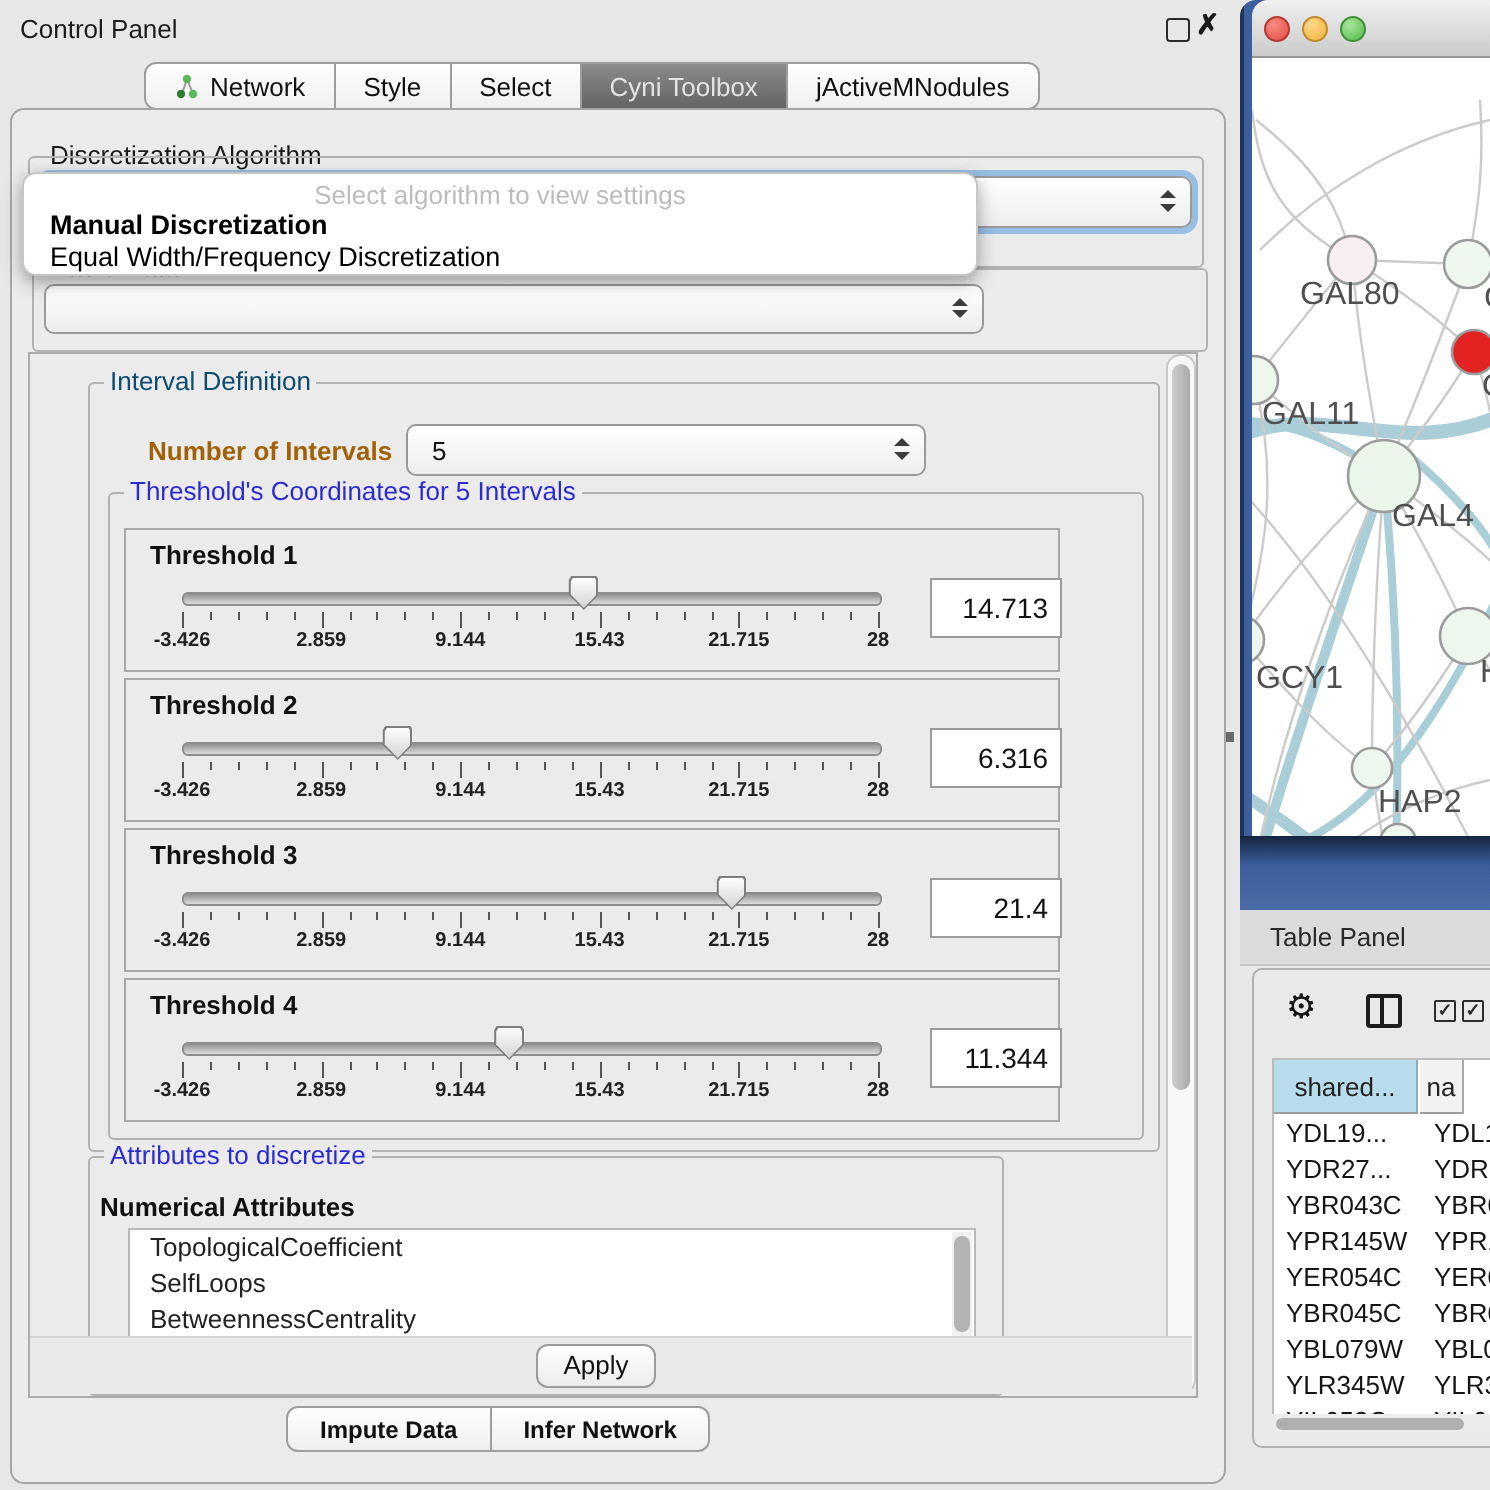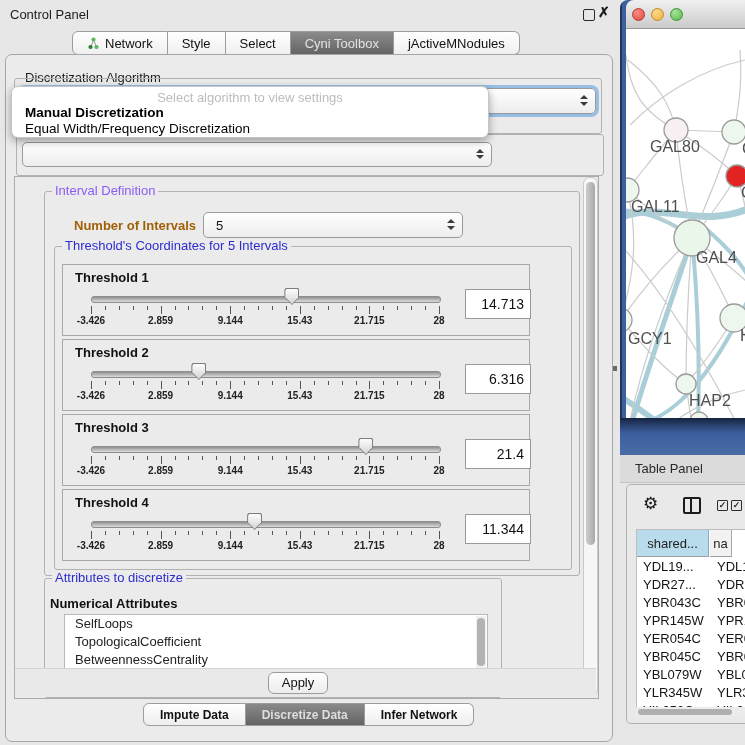--- a/index.html
+++ b/index.html
@@ -13,21 +13,21 @@
   .ttab{display:flex;align-items:center;gap:5px;padding:0 14px;font-size:13px;color:#111;
     background:linear-gradient(#fefefe,#f0f0f0);border:1px solid #9d9d9d;border-left:none;height:22px;}
   .ttab:first-child{border-left:1px solid #9d9d9d;border-radius:6px 0 0 6px;}
   .ttab:last-child{border-radius:0 6px 6px 0;}
   .ttab.sel{background:linear-gradient(#8b8b8b,#646464);color:#e3e3e3;}
   .content-outer{left:5px;top:54px;width:606px;height:686px;background:#ebebeb;
     border:1px solid #a6a6a6;border-radius:7px;}
   
   .group{border:1px solid #b2b2b2;border-radius:3px;}
   .glabel{font-size:13px;background:#ebebeb;padding:0 3px;line-height:14px;white-space:nowrap;}
-  .glabel.green{color:#8b5cf6;}
+  .glabel.green{color:#0c4a6e;}
   .glabel.blue{color:#2b2bd0;}
   .glabel.plain{color:#1b1b1b;}
   
   .combo{background:linear-gradient(#ffffff,#ededed);border:1px solid #9a9a9a;border-radius:5px;
     font-size:13px;color:#111;display:flex;align-items:center;padding-left:12px;box-sizing:border-box;}
   .combo.focus{box-shadow:0 0 0 3px rgba(106,167,224,.65);}
   .stepper{position:absolute;right:7px;top:50%;margin-top:-6px;width:8px;}
   .stepper i{display:block;width:0;height:0;border-left:4px solid transparent;border-right:4px solid transparent;}
   .stepper i.up{border-bottom:4.5px solid #3c3c3c;margin-bottom:2.5px;}
   .stepper i.dn{border-top:4.5px solid #3c3c3c;}
@@ -330,34 +330,33 @@
       </div>
       <div class="valbox">11.344</div>
     </div>
   </div>
 
 <div class="abs group" style="left:44px;top:578px;width:456px;height:118px;"></div>
 <div class="abs glabel blue" style="left:52px;top:571px;">Attributes to discretize</div>
 <div class="abs" style="left:50px;top:596px;font-size:13px;font-weight:bold;color:#111;">Numerical Attributes</div>
 <div class="abs listbox" id="attr-list">
 
-<div class="li">SelfLoops</div>
-    <div class="li">TopologicalCoefficient</div>
+<div class="li">TopologicalCoefficient</div>
+    <div class="li">SelfLoops</div>
     <div class="li">BetweennessCentrality</div>
     <div class="list-sb">
       <i></i>
     </div>
   </div>
 
 <div class="abs apply-bar"></div>
 <div class="abs btn" style="left:268px;top:672px;width:58px;height:20px;line-height:20px;">Apply</div>
 
 <div class="abs btab-bar">
     <div class="btab">Impute Data</div>
-    <div class="btab sel">Discretize Data</div>
     <div class="btab">Infer Network</div>
   </div>
 
 <div class="abs rsz"></div>
 
 <div class="abs nw">
   <div class="nw-titlebar">
     <span class="tl-dot" style="left:6px;background:radial-gradient(circle at 35% 30%,#f58d85,#e8493c);border:1px solid #b03a30;"></span>
     <span class="tl-dot" style="left:25px;background:radial-gradient(circle at 35% 30%,#fbd88a,#f2b13a);border:1px solid #c08a2a;"></span>
     <span class="tl-dot" style="left:44px;background:radial-gradient(circle at 35% 30%,#a5e49a,#55bb49);border:1px solid #3f9138;"></span>

